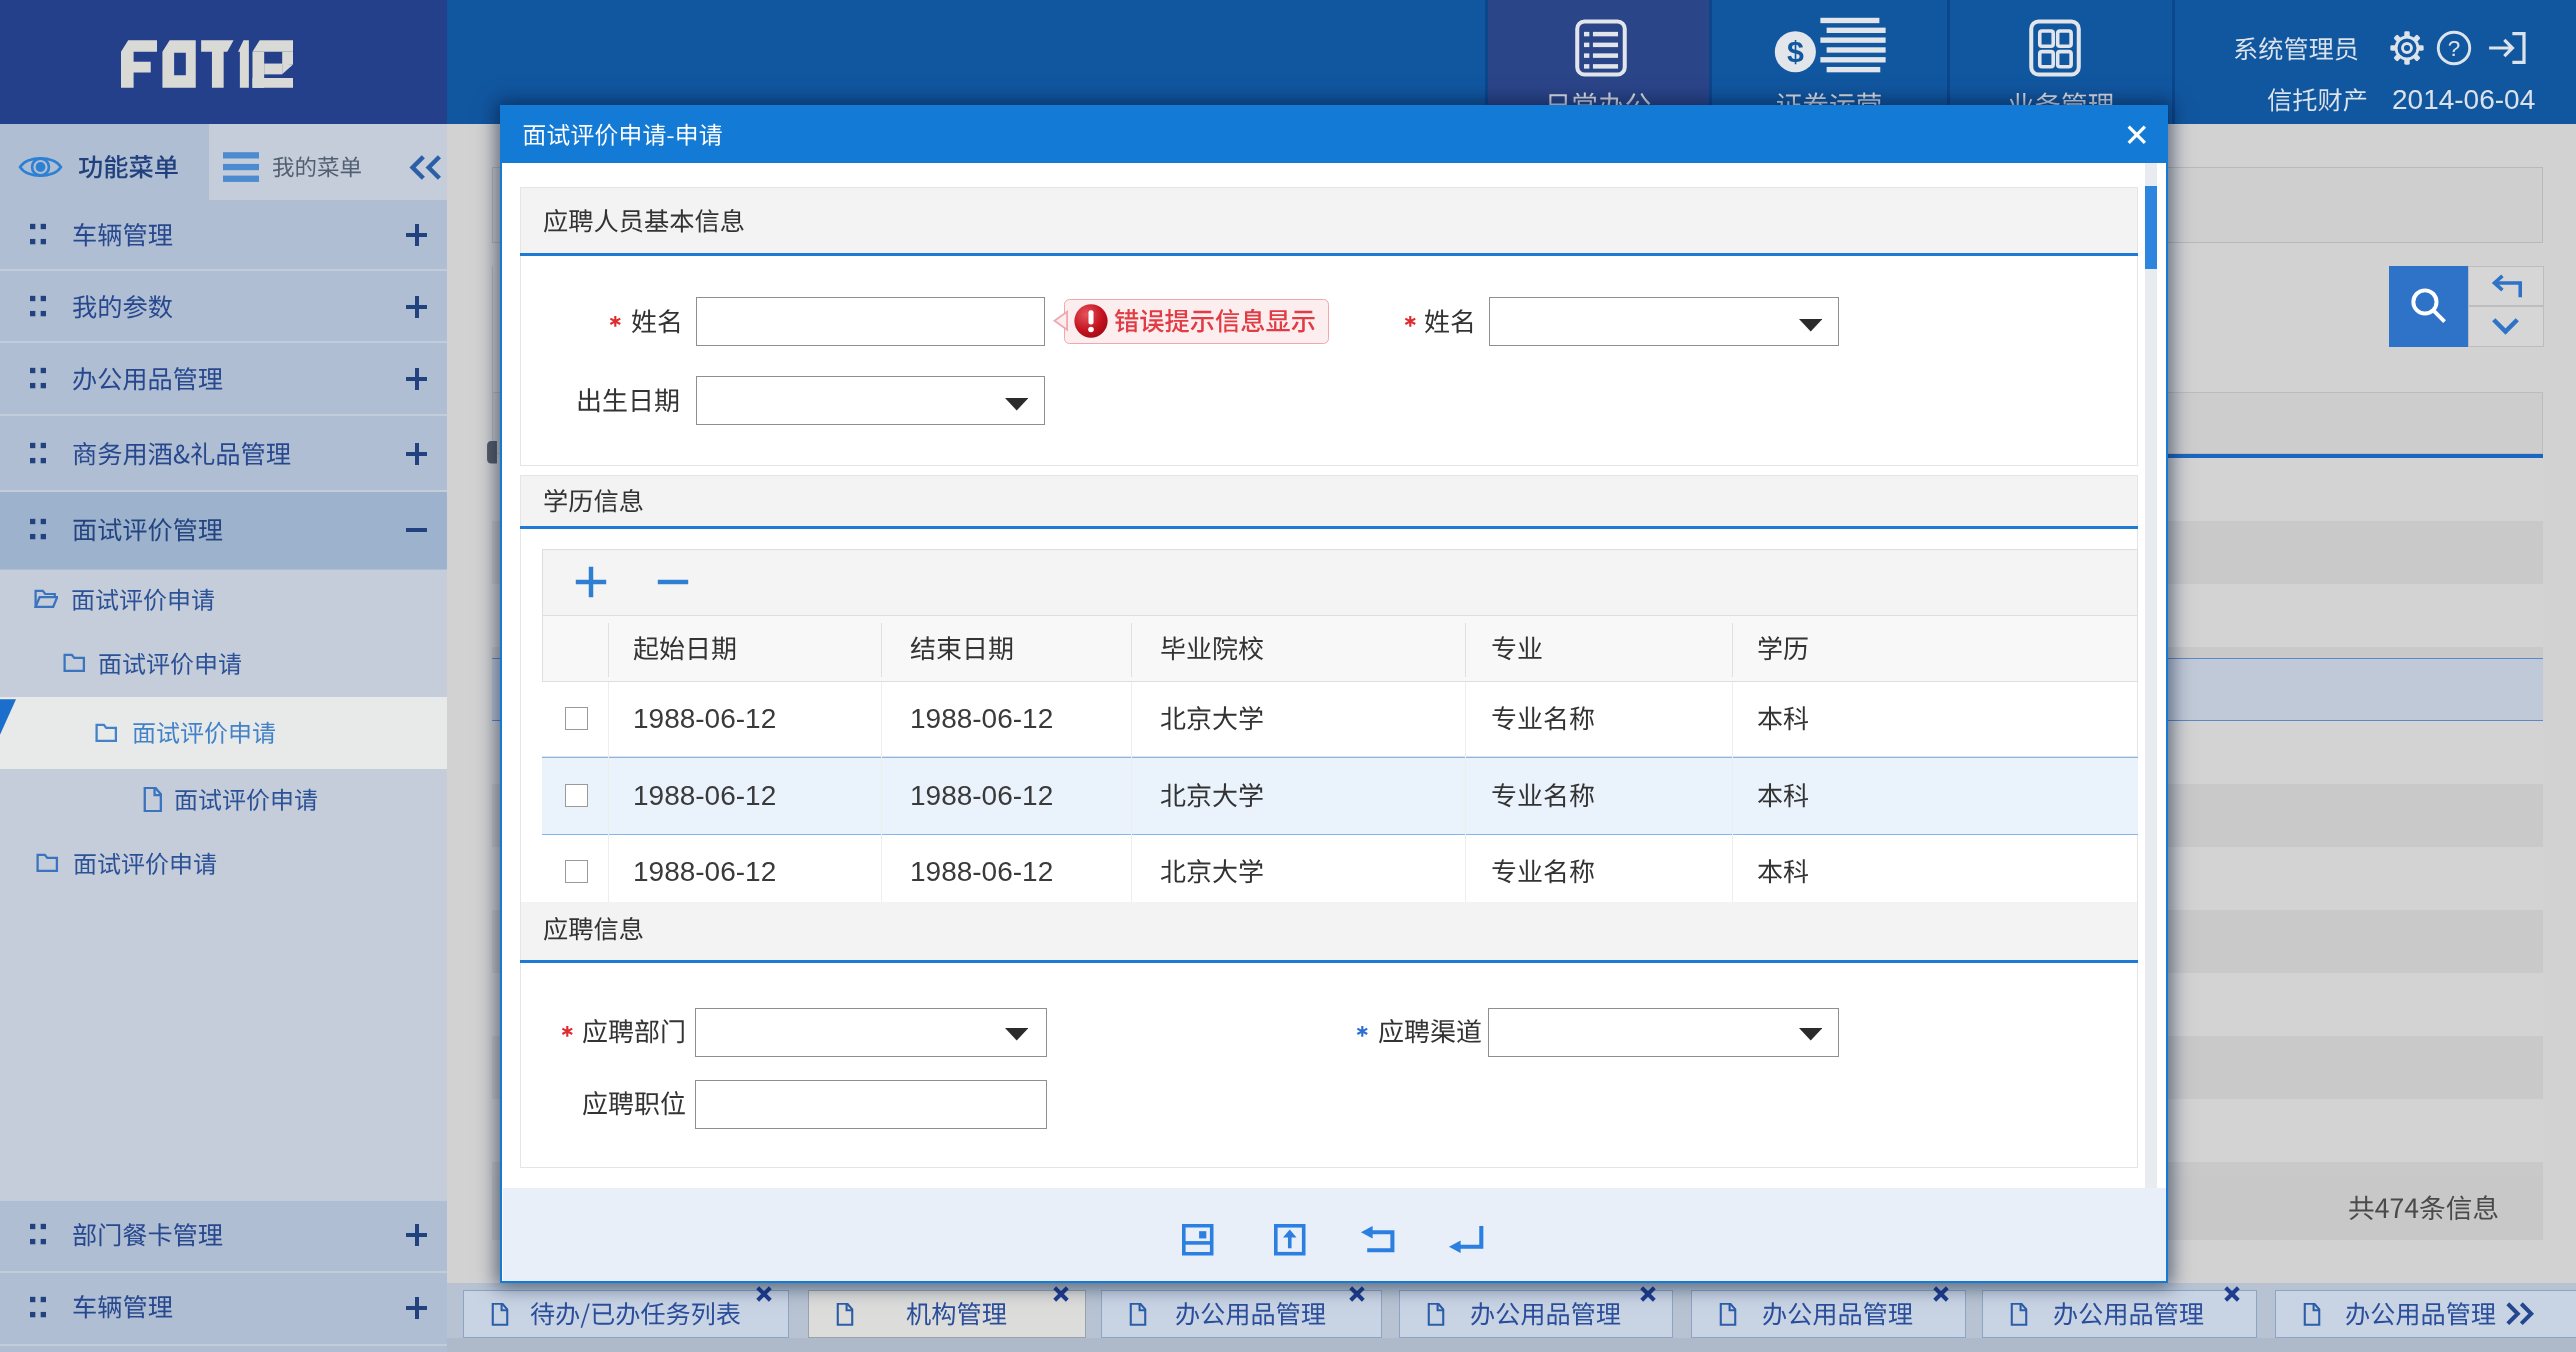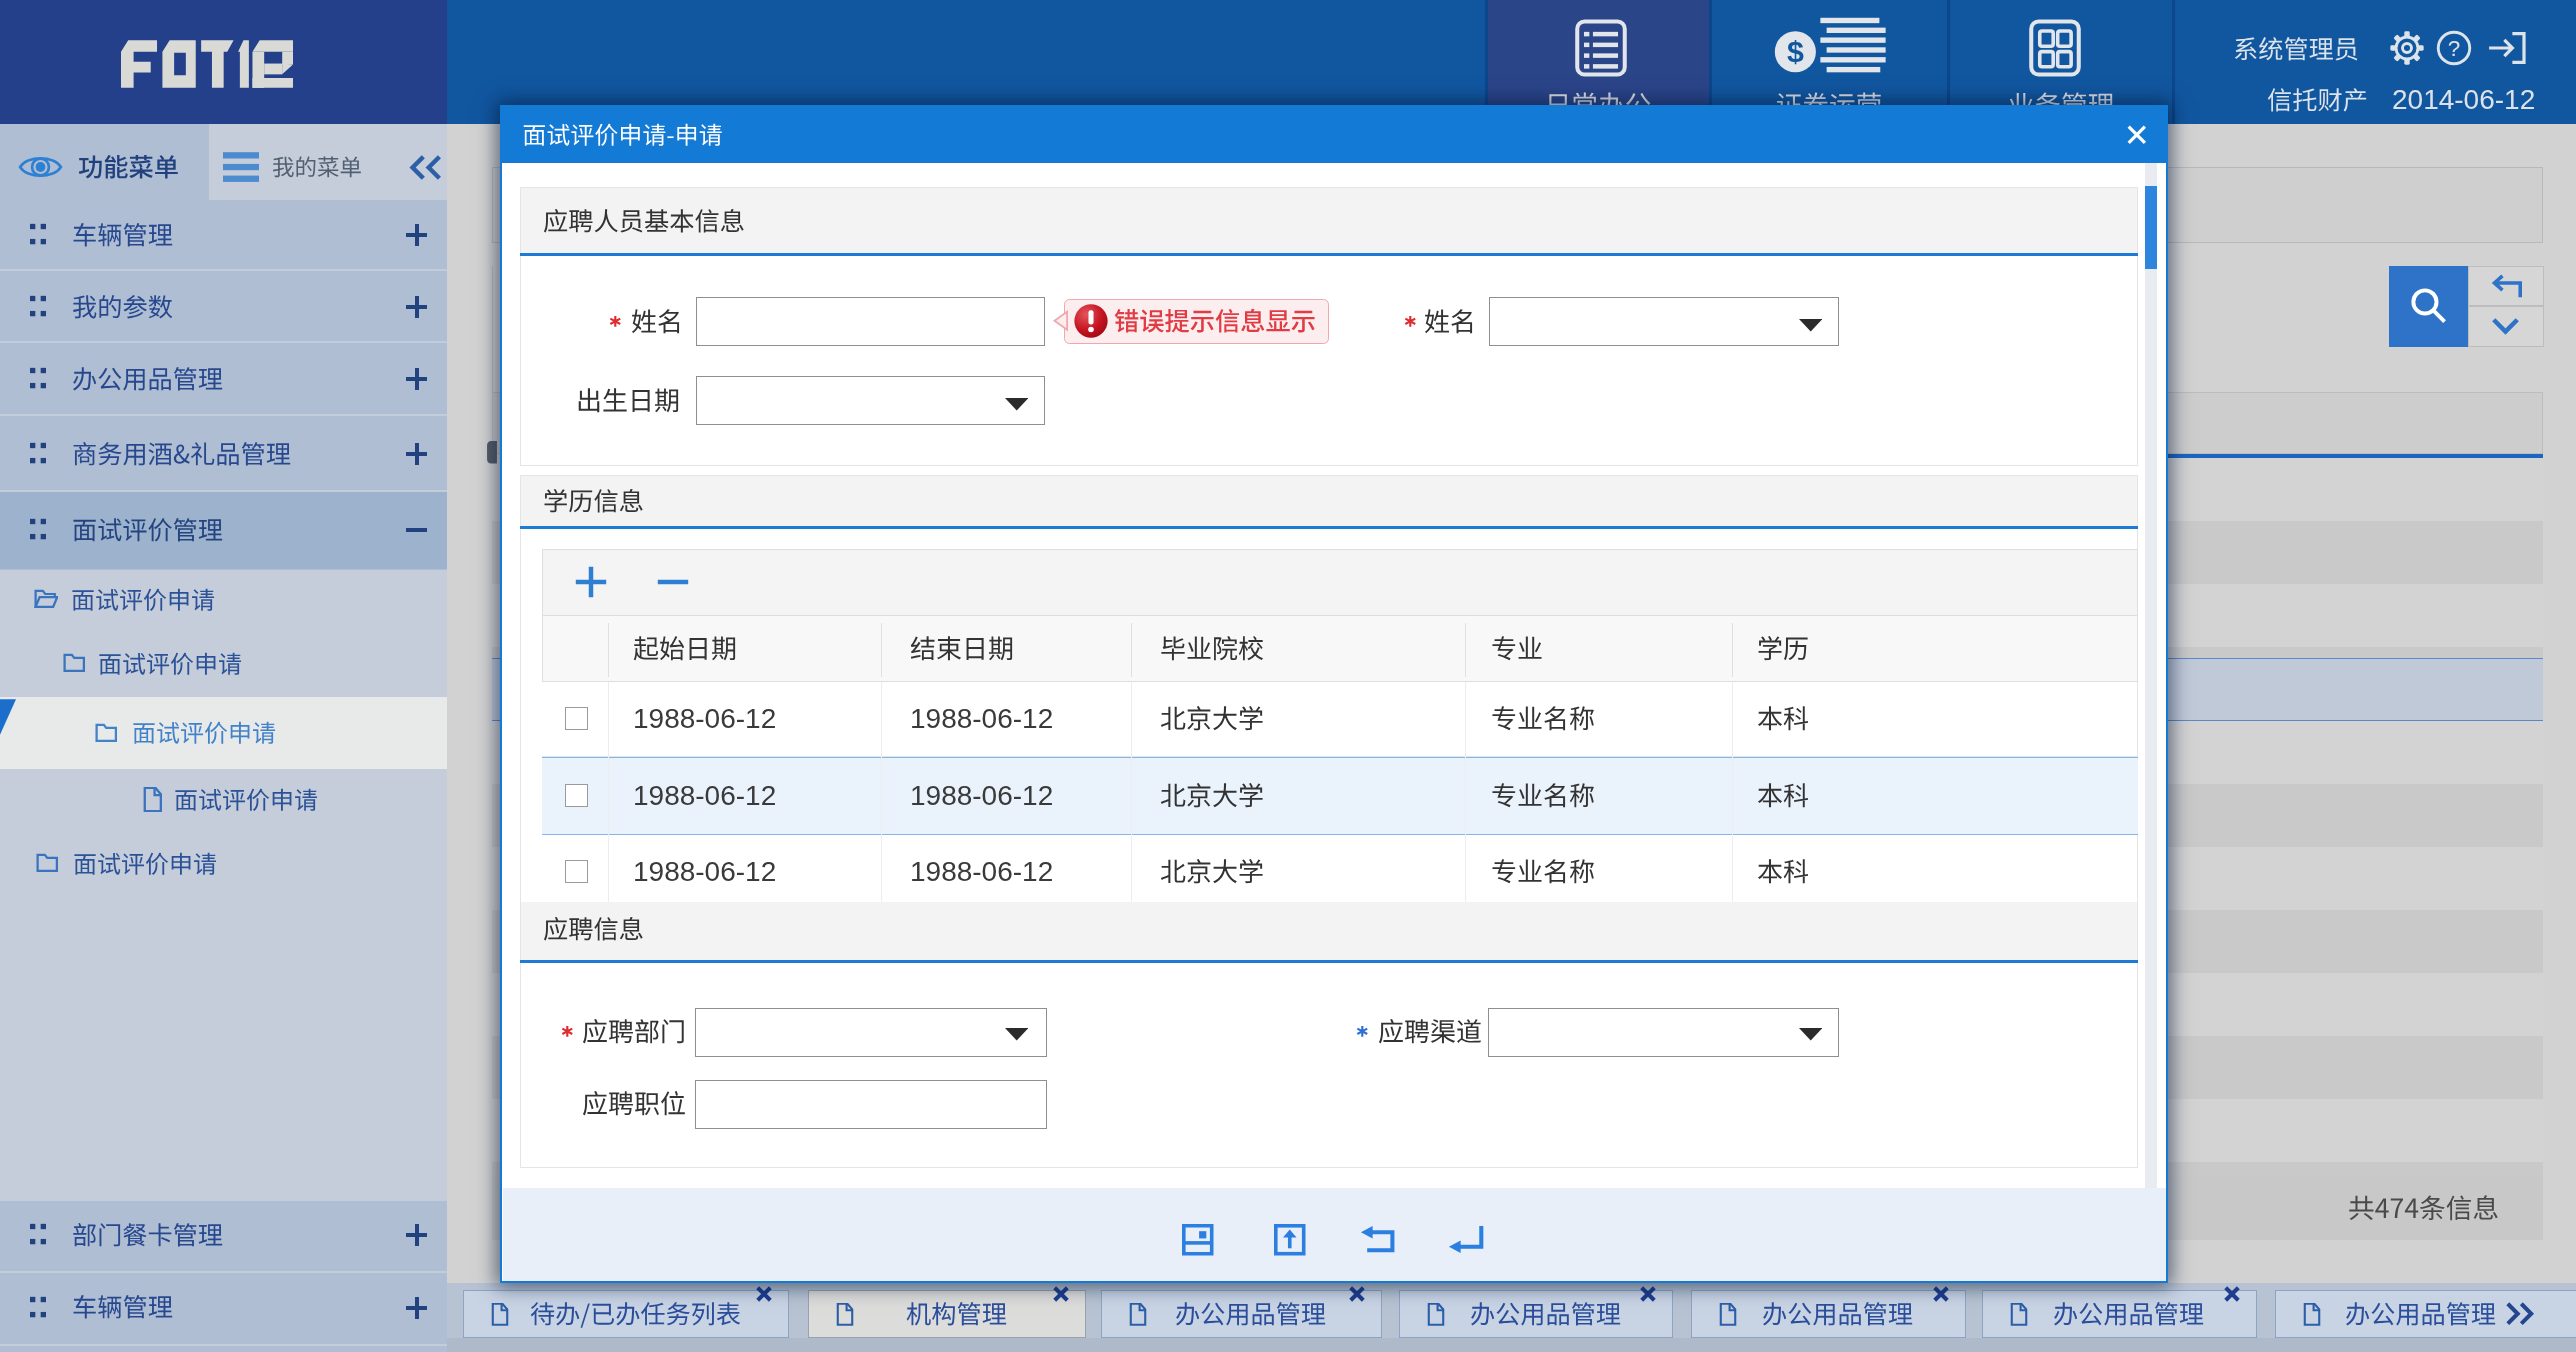--- a/index.html
+++ b/index.html
@@ -202,21 +202,21 @@
       </g>
     </svg>
 <svg class="tx" style="left:2267px;top:81px;width:101px;height:38px" viewBox="0 0 112 42" width="101" height="38">
       <g fill="#DDE3EA" transform="translate(0,31.4) scale(0.028000,-0.028000)">
         <use href="#g4_4fe1" x="0"></use>
         <use href="#g4_6258" x="1000"></use>
         <use href="#g4_8d22" x="2000"></use>
         <use href="#g4_4ea7" x="3000"></use>
       </g>
     </svg>
-<div style="position:absolute;top:79px;font-family:'Liberation Sans',sans-serif;font-size:28px;color:#DCE2E9;font-weight:400;line-height:42px;white-space:pre;left:2392px;">2014-06-12</div>
+<div style="position:absolute;top:79px;font-family:'Liberation Sans',sans-serif;font-size:28px;color:#DCE2E9;font-weight:400;line-height:42px;white-space:pre;left:2392px;">2014-06-04</div>
 <svg style="position:absolute;left:2389px;top:30px" width="36" height="36" viewBox="0 0 40 40">
 <g fill="none" stroke="#DDE3EA" stroke-width="3.2">
 <circle cx="20" cy="20" r="12.2"></circle>
 <circle cx="20" cy="20" r="5"></circle>
 </g>
 <g fill="#DDE3EA">
 <g id="teeth">
           <rect x="17" y="1.5" width="6" height="6" rx="1.5"></rect>
         </g>
 <use href="#teeth" transform="rotate(45 20 20)"></use>

